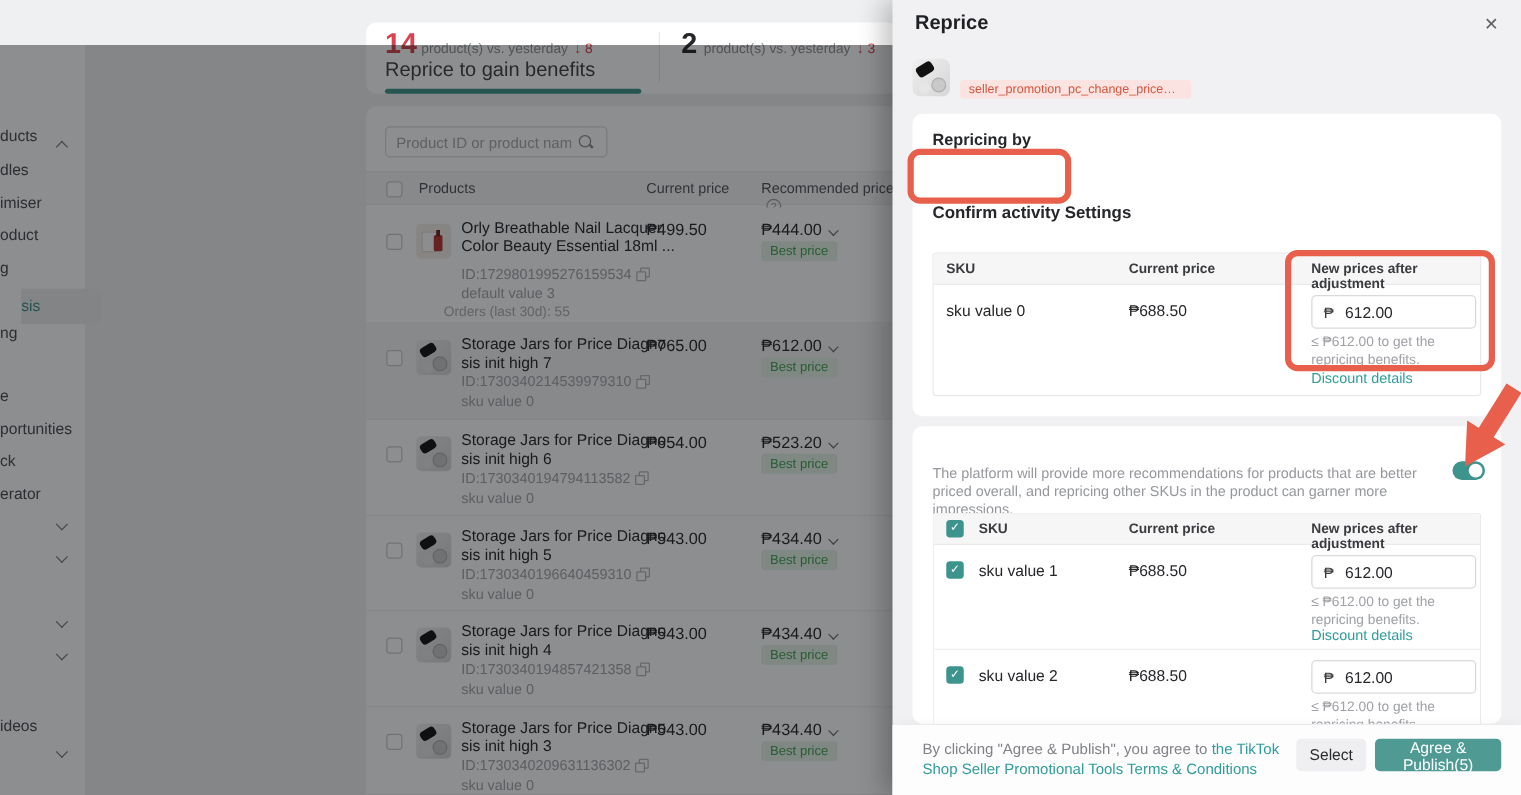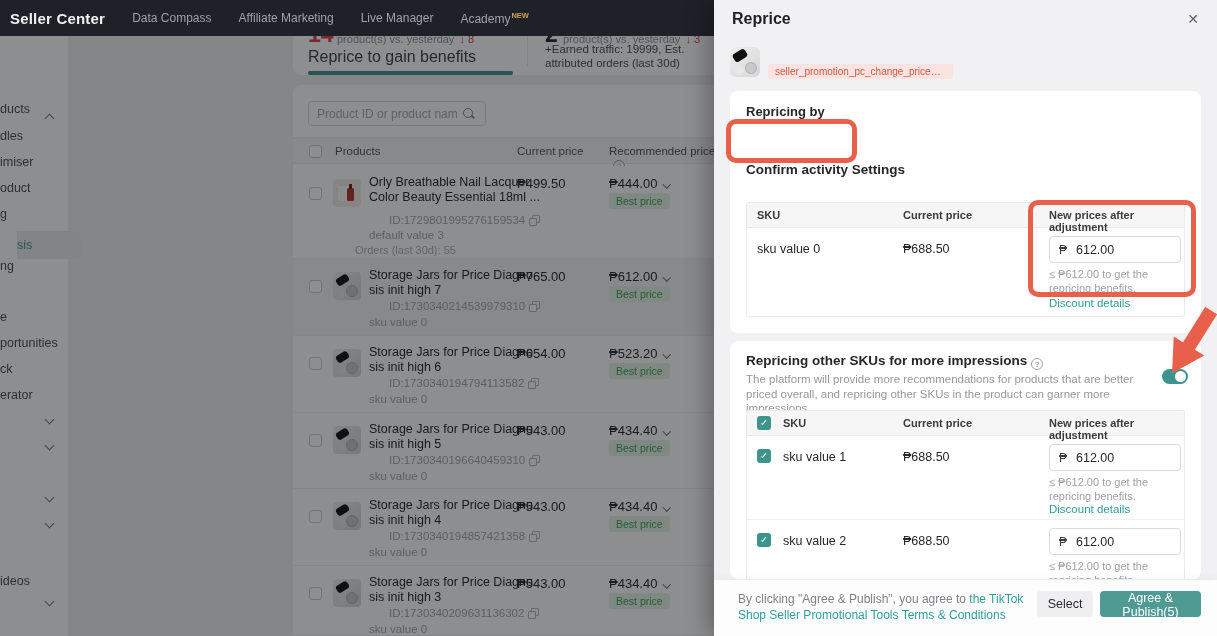--- a/index.html
+++ b/index.html
@@ -63,21 +63,21 @@
   .thumb-jars{background:linear-gradient(135deg,#EFEFEF,#D6D6D6);}
   .thumb-jars i{position:absolute;display:block;}
   .thumb-jars .ja{left:3px;top:4px;width:13px;height:8px;background:#111;border-radius:3px;transform:rotate(-32deg);}
   .thumb-jars .jb{right:3px;bottom:3px;width:12px;height:12px;background:#C9C9C9;border-radius:50%;border:1px solid #AEAEae;}
   .thumb-jars .jc{left:5px;bottom:2px;width:9px;height:9px;background:#E6E6E6;border-radius:50%;}
   .thumb-nail{background:#F4EEE8;}
   .thumb-nail .na{position:absolute;left:5px;top:7px;width:11px;height:15px;background:#FDFDFD;border-radius:1px;box-shadow:0 0 1px #ccc;}
   .thumb-nail .nb{position:absolute;left:14px;top:9px;width:7px;height:13px;background:#B5342E;border-radius:1.5px;}
   .thumb-nail .nc{position:absolute;left:16px;top:5px;width:3px;height:5px;background:#6E1F1C;}
   .pname{position:absolute;left:76px;top:9px;font-size:12.5px;line-height:15px;color:#26272A;white-space:nowrap;}
-  .pid{position:absolute;left:76px;font-size:11.5px;color:#A3A5AA;white-space:nowrap;margin-left:20px;}
+  .pid{position:absolute;left:76px;font-size:11.5px;color:#A3A5AA;white-space:nowrap;}
   .copy-icon{position:relative;display:inline-block;width:10px;height:10px;margin-left:4px;vertical-align:-1px;}
   .copy-icon::before{content:"";position:absolute;left:3px;top:0;width:6px;height:6px;border:1px solid #B4B6BA;border-radius:1px;}
   .copy-icon::after{content:"";position:absolute;left:0;top:3px;width:6px;height:6px;border:1px solid #B4B6BA;border-radius:1px;background:#fff;}
   .pvariant{position:absolute;left:76px;font-size:11.5px;color:#A3A5AA;}
   .porders{position:absolute;left:62px;font-size:11px;color:#ADAFB4;}
   .pcur{position:absolute;left:224px;top:10px;font-size:13px;color:#26272A;}
   .prec{position:absolute;left:316px;top:10px;font-size:13px;color:#26272A;white-space:nowrap;}
   .caret-sm{display:inline-block;width:5.5px;height:5.5px;border-right:1.4px solid #6F7175;border-bottom:1.4px solid #6F7175;transform:rotate(45deg) translate(-1px,-1px);margin-left:7px;}
   .badge{position:absolute;left:316px;top:27px;font-size:10.5px;color:var(--badge-green);background:var(--badge-green-bg);padding:2px 7px;border-radius:3px;white-space:nowrap;}
   .help-icon{display:inline-block;width:12px;height:12px;border:1px solid #9FA1A6;border-radius:50%;color:#9FA1A6;font-size:8px;line-height:11px;text-align:center;vertical-align:-2px;margin-left:4px;}
@@ -137,27 +137,20 @@
   .ann{position:absolute;border:5px solid var(--ann-red);border-radius:10px;z-index:60;pointer-events:none;}
   .ann-rect1{left:12px;top:119px;width:131px;height:44px;}
   .ann-rect2{left:314px;top:200px;width:168px;height:97px;}
   .ann-arrow{position:absolute;left:440px;top:300px;width:42px;height:76px;z-index:60;transform:rotate(32deg);transform-origin:50% 90%;pointer-events:none;}
 </style>
 </head>
 <body>
 
 <div class="stage">
 
-  <div class="navbar">
-    <span class="nav-brand">Seller Center</span>
-    <span class="nav-item">Data Compass</span>
-    <span class="nav-item">Affiliate Marketing</span>
-    <span class="nav-item">Live Manager</span>
-    <span class="nav-item"><span>Academy</span><sup>NEW</sup></span>
-  </div>
 
   <aside class="sidebar" id="sidebar">
     <span class="collapse-caret"><span class="caret up"></span></span>
   <div class="s-item" style="top: 64px;">ducts</div>
       <div class="s-item" style="top: 91px;">dles</div>
       <div class="s-item" style="top: 117px;">imiser</div>
       <div class="s-item" style="top: 143px;">oduct</div>
       <div class="s-item" style="top: 169px;">g</div>
       <div class="s-item active" style="top: 195px;">sis</div>
       <div class="s-item" style="top: 221px;">ng</div>
@@ -183,21 +176,20 @@
       </div>
     </aside>
 
   <div class="stats-card">
     <span class="stat-num stat1-num">14</span>
     <span class="stat-metric stat1-metric"><span>product(s) vs. yesterday</span><span class="delta">↓ 8</span></span>
     <span class="stat1-caption">Reprice to gain benefits</span>
     <span class="stats-divider"></span>
     <span class="stat-num stat2-num">2</span>
     <span class="stat-metric stat2-metric"><span>product(s) vs. yesterday</span><span class="delta">↓ 3</span></span>
-    <span class="stat2-caption">+Earned traffic: 19999, Est. attributed orders (last 30d)</span>
     <span class="tab-indicator"></span>
   </div>
 
   <div class="panel">
     <div class="search-box">
       <input type="text" placeholder="Product ID or product name" style="">
       <span class="search-icon"></span>
     </div>
     <div class="thead">
       <span class="cb"></span>
@@ -327,21 +319,20 @@
             <span class="cursym">₱</span>
             <input type="text" value="612.00" style="">
           </div>
           <div class="note" style="top:40px;">≤ ₱612.00 to get the repricing benefits.</div>
           <div class="dlink" style="top:69px;">Discount details</div>
         </div>
       </div>
     </div>
 
     <div class="mcard mcard2">
-      <div class="sec-label" style="top:12px;font-size:13.5px;"><span>Repricing other SKUs for more impressions</span><span class="help-icon">?</span></div>
       <div class="sec-desc">The platform will provide more recommendations for products that are better priced overall, and repricing other SKUs in the product can garner more impressions.</div>
       <div class="toggle">
           <span class="knob"></span>
         </div>
       <div class="mtable" style="top:69px;height:200px;border-bottom:none;">
         <div class="mthead">
           <span class="cb2">✓</span>
           <span class="c1b">SKU</span>
           <span class="c2">Current price</span>
           <span class="c3">New prices after adjustment</span>

